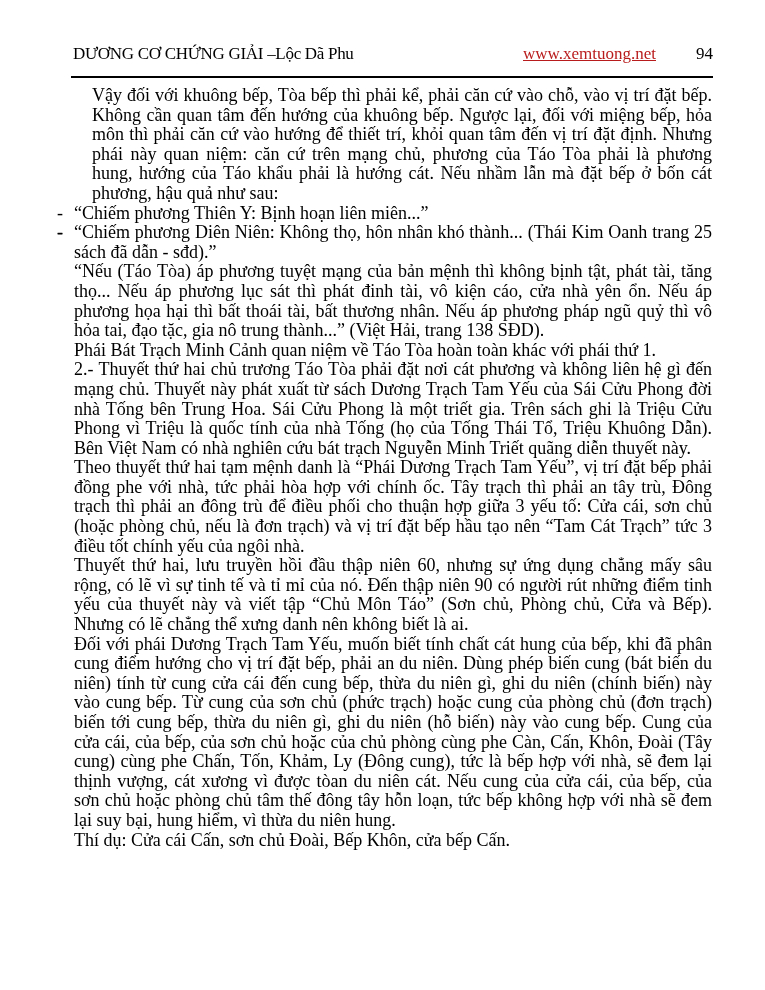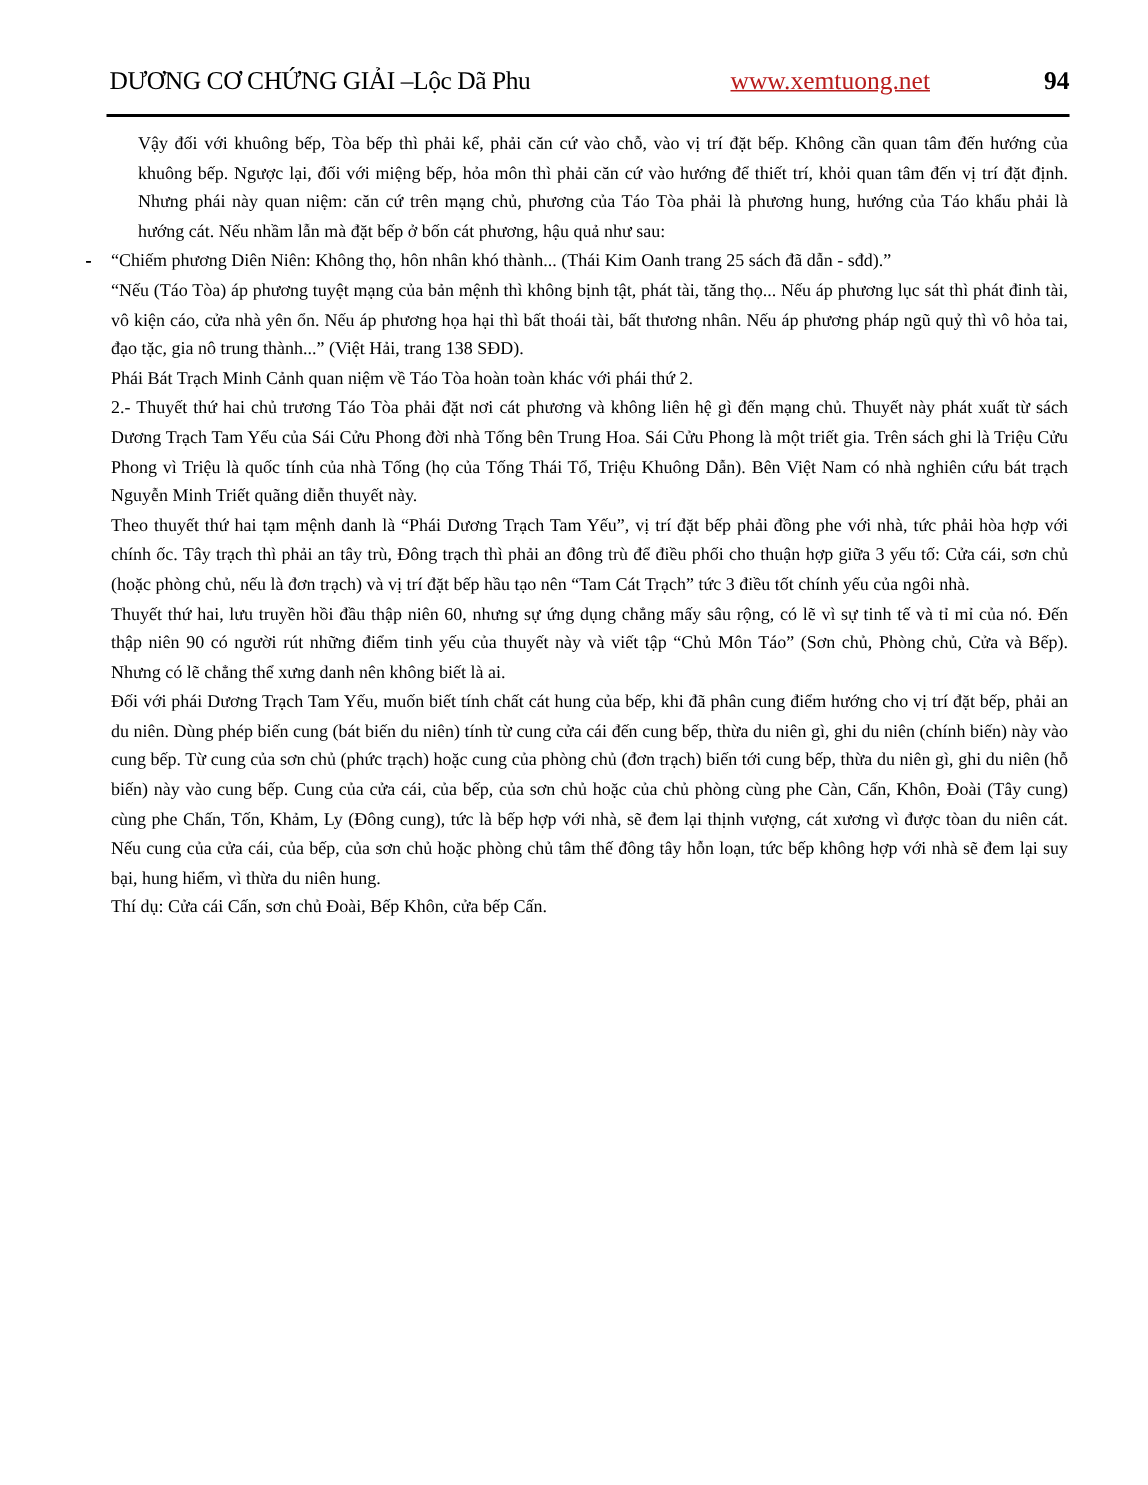--- a/index.html
+++ b/index.html
@@ -23,30 +23,30 @@
     white-space: nowrap;
   }
   .title { flex: 0 0 auto; letter-spacing: -0.3px; }
   .hspacer { flex: 1 1 auto; }
   .link {
     flex: 0 0 auto;
     color: #b91c1c;
     text-decoration: underline;
     cursor: pointer;
   }
-  .pagenum { flex: 0 0 auto; margin-left: 76px; font-weight: bold; }
+  .pagenum { flex: 0 0 auto; margin-left: 40px; }
   .rule {
     position: absolute;
     top: 76px; left: 71px; width: 642px;
     border-top: 2px solid #000000;
   }
   .content {
     position: absolute;
     top: 86px; left: 74px; width: 638px;
-    font-size: 12px;
+    font-size: 18px;
     line-height: 19.6px;
     text-align: justify;
   }
   .content p.para { margin: 0; }
   .content p.para.indent { padding-left: 18px; }
   .bullet {
     position: relative;
     margin: 0;
   }
   .bullet .dash {
@@ -62,29 +62,30 @@
     <span class="title">DƯƠNG CƠ CHỨNG GIẢI –Lộc Dã Phu</span>
     <span class="hspacer"></span>
     <a class="link">www.xemtuong.net</a>
     <span class="pagenum">94</span>
   </div>
   <div class="rule"></div>
   <div class="content" id="content">
       <p class="para indent">Vậy đối với khuông bếp, Tòa bếp thì phải kể, phải căn cứ vào chỗ, vào vị trí đặt bếp. Không cần quan tâm đến hướng của khuông bếp. Ngược lại, đối với miệng bếp, hỏa môn thì phải căn cứ vào hướng để thiết trí, khỏi quan tâm đến vị trí đặt định. Nhưng phái này quan niệm: căn cứ trên mạng chủ, phương của Táo Tòa phải là phương hung, hướng của Táo khẩu phải là hướng cát. Nếu nhầm lẫn mà đặt bếp ở bốn cát phương, hậu quả như sau:</p>
       <div class="bullet">
     <span class="dash">-</span>
+    <span class="btext">“Chiếm phương Thiên Y: Bịnh hoạn liên miên...”</span>
   </div>
       <div class="bullet">
     <span class="dash">-</span>
   </div>
       <div class="bullet">
     <span class="dash">-</span>
     <span class="btext">“Chiếm phương Diên Niên: Không thọ, hôn nhân khó thành... (Thái Kim Oanh trang 25 sách đã dẫn - sđd).”</span>
   </div>
       <p class="para">“Nếu (Táo Tòa) áp phương tuyệt mạng của bản mệnh thì không bịnh tật, phát tài, tăng thọ... Nếu áp phương lục sát thì phát đinh tài, vô kiện cáo, cửa nhà yên ổn. Nếu áp phương họa hại thì bất thoái tài, bất thương nhân. Nếu áp phương pháp ngũ quỷ thì vô hỏa tai, đạo tặc, gia nô trung thành...” (Việt Hải, trang 138 SĐD).</p>
-      <p class="para">Phái Bát Trạch Minh Cảnh quan niệm về Táo Tòa hoàn toàn khác với phái thứ 2.</p>
+      <p class="para">Phái Bát Trạch Minh Cảnh quan niệm về Táo Tòa hoàn toàn khác với phái thứ 1.</p>
       <p class="para">2.- Thuyết thứ hai chủ trương Táo Tòa phải đặt nơi cát phương và không liên hệ gì đến mạng chủ. Thuyết này phát xuất từ sách Dương Trạch Tam Yếu của Sái Cửu Phong đời nhà Tống bên Trung Hoa. Sái Cửu Phong là một triết gia. Trên sách ghi là Triệu Cửu Phong vì Triệu là quốc tính của nhà Tống (họ của Tống Thái Tổ, Triệu Khuông Dẫn). Bên Việt Nam có nhà nghiên cứu bát trạch Nguyễn Minh Triết quãng diễn thuyết này.</p>
       <p class="para">Theo thuyết thứ hai tạm mệnh danh là “Phái Dương Trạch Tam Yếu”, vị trí đặt bếp phải đồng phe với nhà, tức phải hòa hợp với chính ốc. Tây trạch thì phải an tây trù, Đông trạch thì phải an đông trù để điều phối cho thuận hợp giữa 3 yếu tố: Cửa cái, sơn chủ (hoặc phòng chủ, nếu là đơn trạch) và vị trí đặt bếp hầu tạo nên “Tam Cát Trạch” tức 3 điều tốt chính yếu của ngôi nhà.</p>
       <p class="para">Thuyết thứ hai, lưu truyền hồi đầu thập niên 60, nhưng sự ứng dụng chẳng mấy sâu rộng, có lẽ vì sự tinh tế và tỉ mỉ của nó. Đến thập niên 90 có người rút những điểm tinh yếu của thuyết này và viết tập “Chủ Môn Táo” (Sơn chủ, Phòng chủ, Cửa và Bếp). Nhưng có lẽ chẳng thể xưng danh nên không biết là ai.</p>
       <p class="para">Đối với phái Dương Trạch Tam Yếu, muốn biết tính chất cát hung của bếp, khi đã phân cung điểm hướng cho vị trí đặt bếp, phải an du niên. Dùng phép biến cung (bát biến du niên) tính từ cung cửa cái đến cung bếp, thừa du niên gì, ghi du niên (chính biến) này vào cung bếp. Từ cung của sơn chủ (phức trạch) hoặc cung của phòng chủ (đơn trạch) biến tới cung bếp, thừa du niên gì, ghi du niên (hỗ biến) này vào cung bếp. Cung của cửa cái, của bếp, của sơn chủ hoặc của chủ phòng cùng phe Càn, Cấn, Khôn, Đoài (Tây cung) cùng phe Chấn, Tốn, Khảm, Ly (Đông cung), tức là bếp hợp với nhà, sẽ đem lại thịnh vượng, cát xương vì được tòan du niên cát. Nếu cung của cửa cái, của bếp, của sơn chủ hoặc phòng chủ tâm thế đông tây hỗn loạn, tức bếp không hợp với nhà sẽ đem lại suy bại, hung hiểm, vì thừa du niên hung.</p>
       <p class="para">Thí dụ: Cửa cái Cấn, sơn chủ Đoài, Bếp Khôn, cửa bếp Cấn.</p>
     </div>
 </div>
 
 </body></html>

